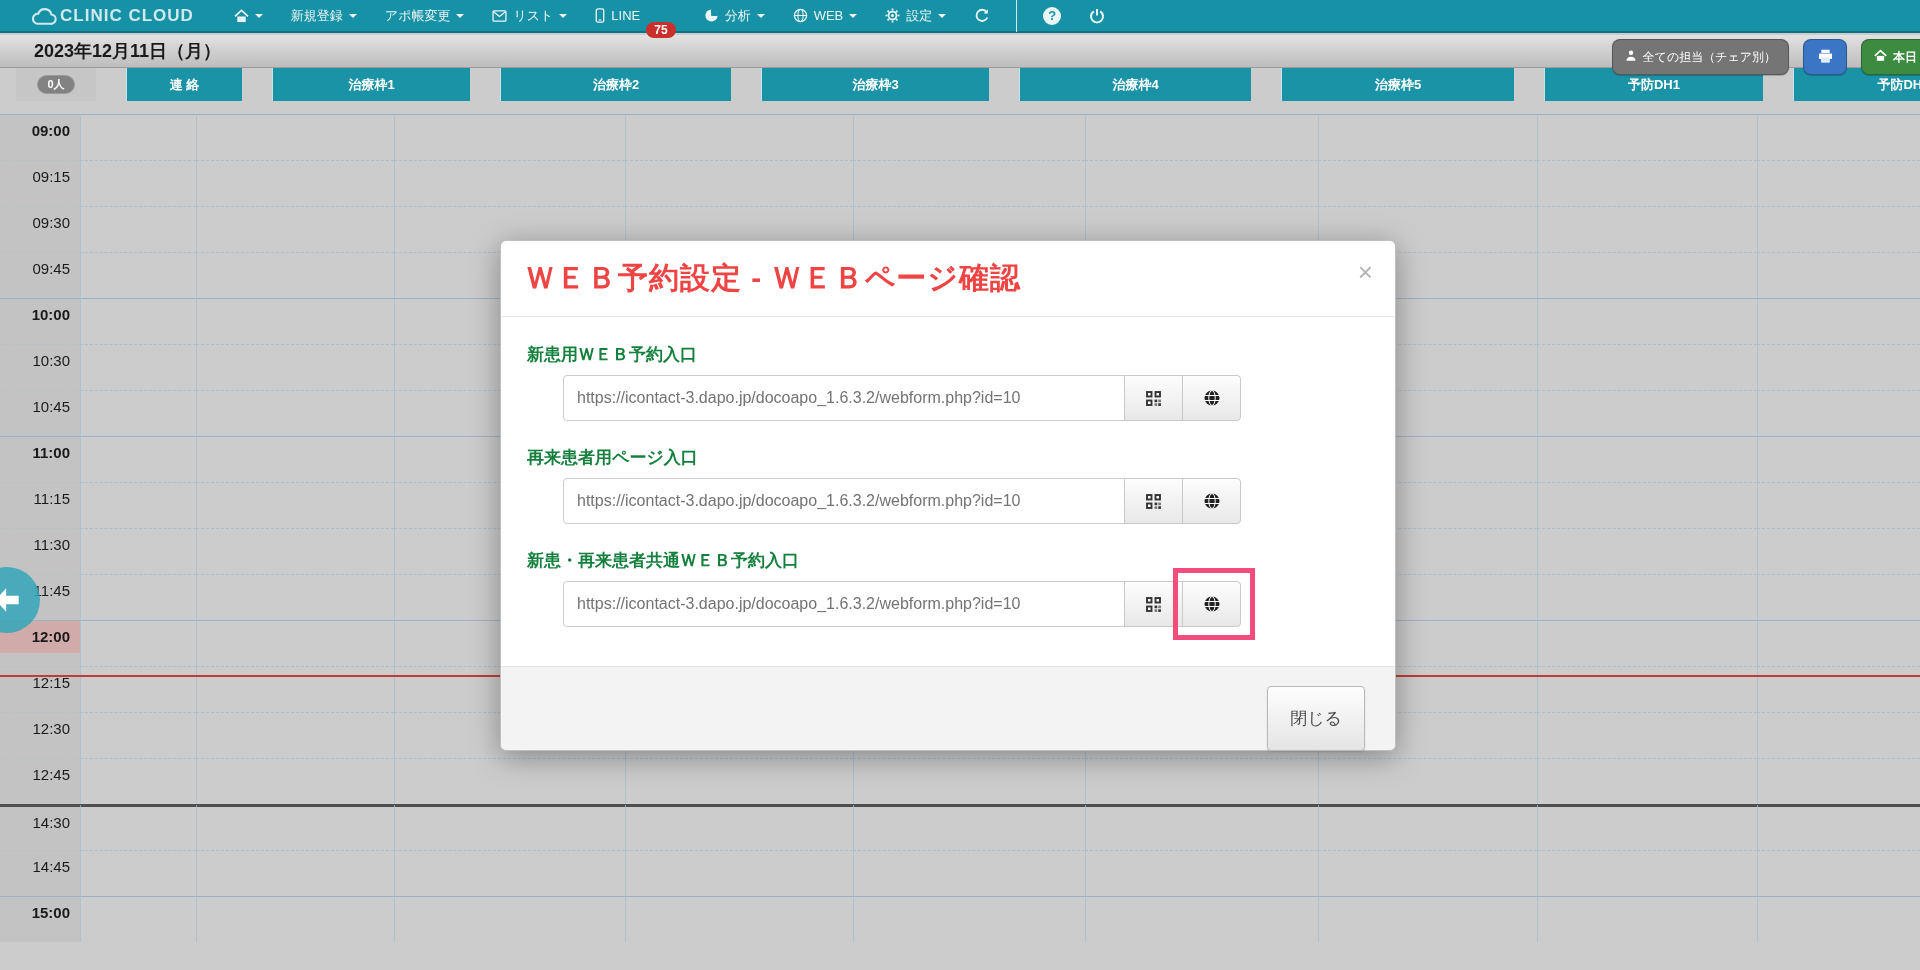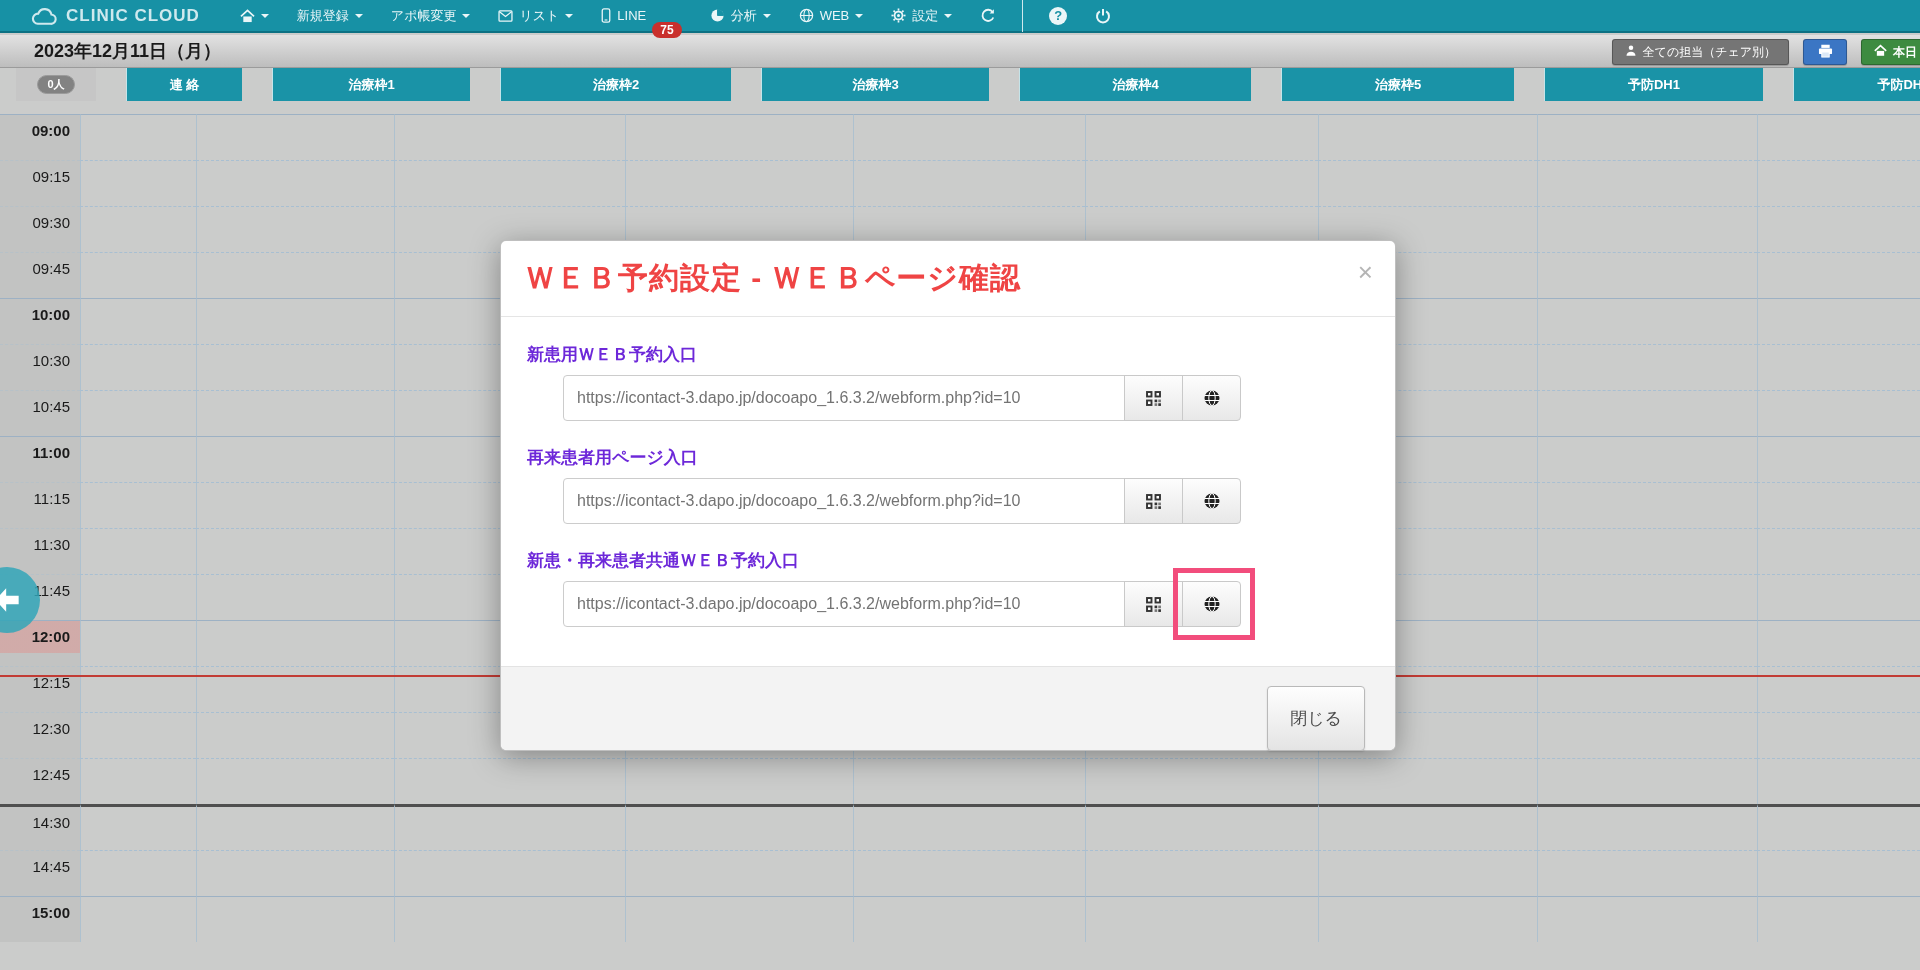--- a/index.html
+++ b/index.html
@@ -3,41 +3,41 @@
 <meta charset="utf-8">
 <style>
   * { margin:0; padding:0; box-sizing:border-box; }
   html,body { width:1920px; height:970px; overflow:hidden;
     font-family:"Liberation Sans","DejaVu Sans",sans-serif; background:#cbcccb; }
 
   
   .navbar { position:absolute; left:0; top:0; width:1920px; height:33px;
     background:#1791a5; border-bottom:2px solid #0d7183;
     display:flex; align-items:center; color:#eaf6f8; z-index:20; }
-  .logo { display:flex; align-items:center; gap:6px; padding:0 26px 0 30px; }
+  .logo { display:flex; align-items:center; gap:0; padding:0 26px 0 30px; }
   .logo-text { font-size:17px; font-weight:bold; letter-spacing:1px; color:#cfe9ee; }
   .nav-item { display:flex; align-items:center; gap:6px; padding:0 14px;
     font-size:13px; height:41px; cursor:pointer; white-space:nowrap; }
   .caret { display:inline-block; width:0; height:0; border:4px solid transparent;
     border-top-color:#eaf6f8; margin-top:4px; }
   .badge-red { background:#c9302c; color:#fff; font-size:12px; font-weight:bold;
     padding:1px 8px; border-radius:9px;margin-top:28px; }
   .nav-sep { width:1px; height:33px; background:rgba(255,255,255,.8); margin:0 12px; }
   .help-circle { width:18px; height:18px; border-radius:50%; background:#eaf6f8;
     color:#1791a5; font-weight:bold; font-size:13px; display:flex;
     align-items:center; justify-content:center; }
   .nav-icon svg { display:block; }
 
   
   .datebar { position:absolute; left:0; top:35px; width:1920px; height:33px;
     background:linear-gradient(#e2e2e2,#bdbdbd); border-bottom:1px solid #9b9b9b;
     display:flex; align-items:center; z-index:19; }
   .date-text { font-size:18px; font-weight:bold; color:#1a1a1a; padding-left:34px; }
   .datebar-right { position:absolute; right:-10px; top:4px; display:flex; gap:14px; align-items:center; }
-  .tb-btn { height:26px; display:flex; align-items:center; gap:6px; border-radius:3px;
+  .tb-btn { height:36px; display:flex; align-items:center; gap:6px; border-radius:8px;
     font-size:12px; color:#fff; padding:0 12px; border:1px solid rgba(0,0,0,.25);
     cursor:pointer; box-shadow:0 1px 1px rgba(0,0,0,.2); white-space:nowrap; }
   .tb-gray  { background:#757575; }
   .tb-blue  { background:#3b76c4; width:44px; justify-content:center; }
   .tb-green { background:#3d8b40; font-weight:bold; }
 
   
   .grid-cols { display:grid;
     grid-template-columns:80px 116px 198px 231px 228px 232px 233px 219px 220px 1fr; }
   .cal-header { position:absolute; left:16px; top:68px; width:1624px; height:30px; z-index:10;gap:30px; }
@@ -72,21 +72,21 @@
   
   .modal { position:absolute; left:500px; top:240px; width:896px; height:511px;
     background:#fff; border:1px solid rgba(0,0,0,.25); border-radius:6px;
     box-shadow:0 6px 30px rgba(0,0,0,.35); z-index:100; display:flex; flex-direction:column; }
   .modal-header { position:relative; padding:17px 24px; border-bottom:1px solid #e5e5e5; }
   .modal-title { font-size:30px; font-weight:bold; color:#ef4444; letter-spacing:1px; }
   .modal-close { position:absolute; right:22px; top:18px; font-size:26px; color:#b5b5b5;
     background:none; border:none; cursor:pointer; line-height:1; }
   .modal-body { flex:1; padding:26px 26px 0 26px; }
   .field-group { margin-bottom:25px; }
-  .field-label { font-size:17px; font-weight:bold; color:#6d28d9; margin-bottom:9px; }
+  .field-label { font-size:17px; font-weight:bold; color:#15803d; margin-bottom:9px; }
   .input-group { display:flex; width:714px;padding-left:36px; }
   .url-input { flex:1; height:46px; border:1px solid #ccc; border-radius:4px 0 0 4px;
     padding:0 13px; font-size:16px; color:#737373; background:#fff;
     font-family:"Liberation Sans","DejaVu Sans",sans-serif;
     white-space:nowrap; overflow:hidden; }
   .ig-btn { width:59px; height:46px; margin-left:-1px; border:1px solid #c9c9c9;
     background:linear-gradient(#fdfdfd,#e8e8e8); cursor:pointer;
     display:flex; align-items:center; justify-content:center; }
   .ig-btn.last { border-radius:0 4px 4px 0; }
   .globe-wrap { position:relative; display:inline-block; }

